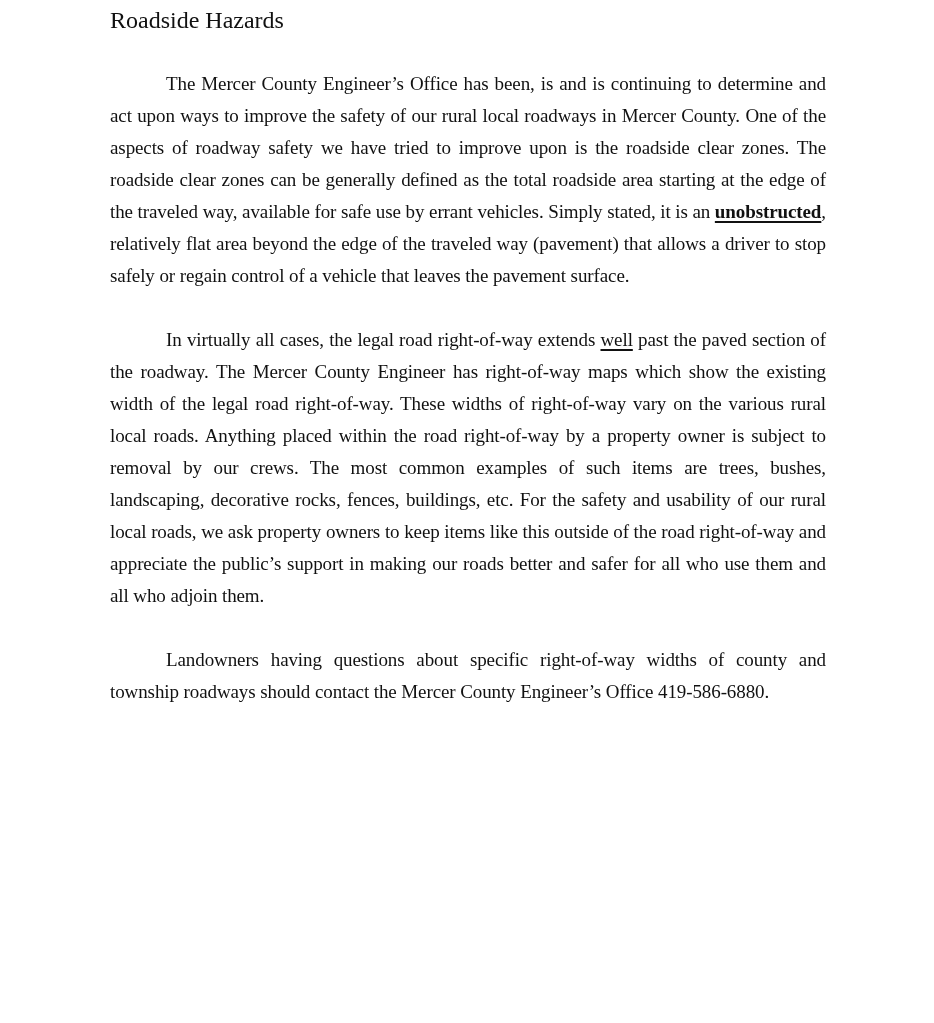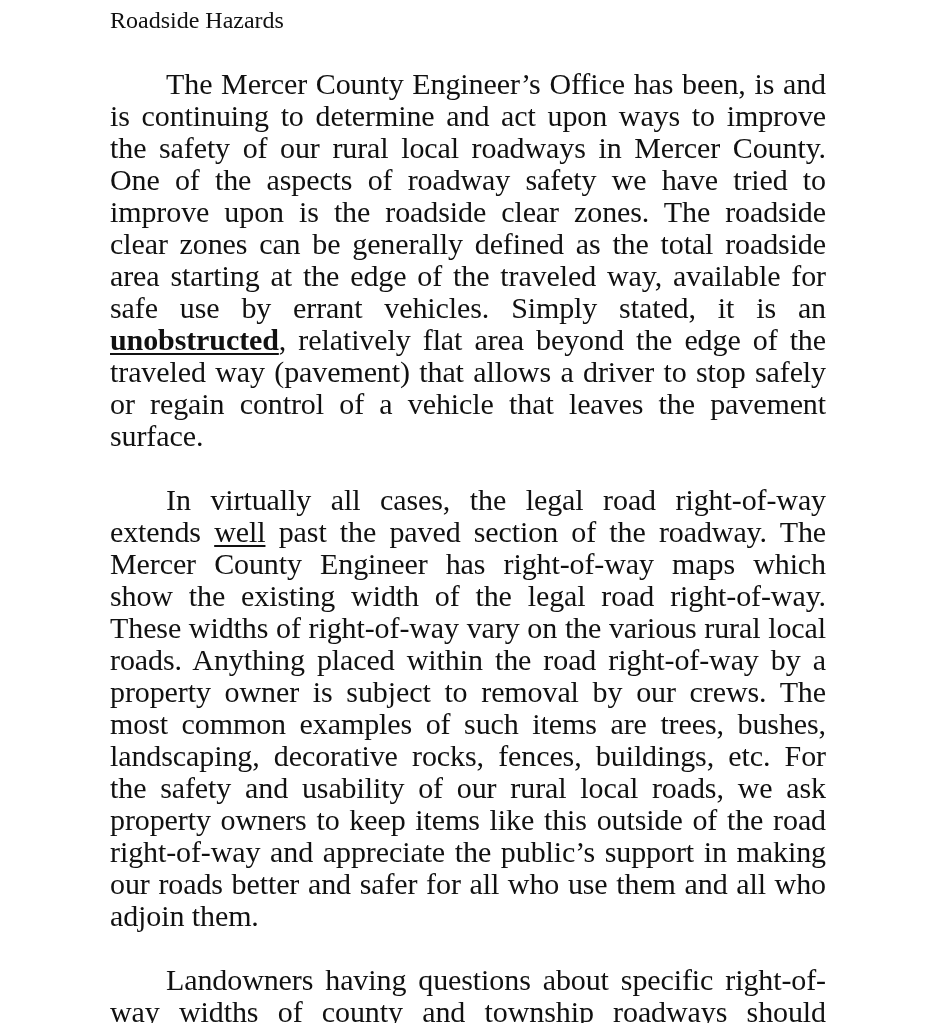--- a/index.html
+++ b/index.html
@@ -21,21 +21,21 @@
       top: 4px;
       width: 716px;
     }
     .title {
       font-size: 24px;
       line-height: 32px;
       margin: 0 0 32px 0;
       font-weight: normal;
     }
     .para {
-      font-size: 30px;
+      font-size: 19px;
       line-height: 32px;
       text-align: justify;
       text-indent: 56px;
       margin: 0 0 32px 0;
       letter-spacing: -0.1px;
       word-spacing: 0px;
     }
     .para:last-child { margin-bottom: 0; }
     .u-bold {
       font-weight: bold;

